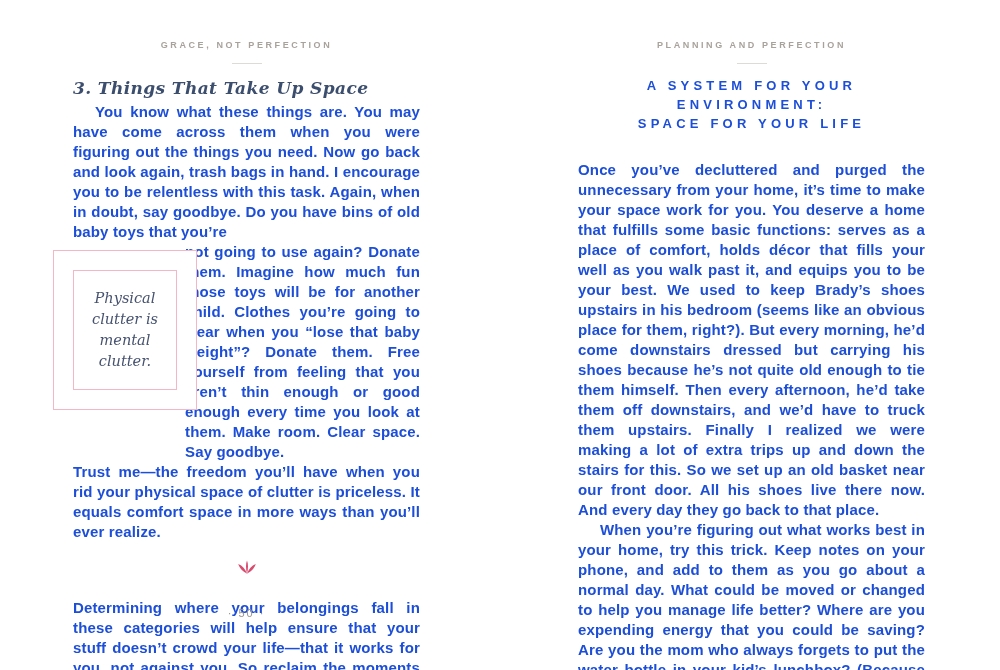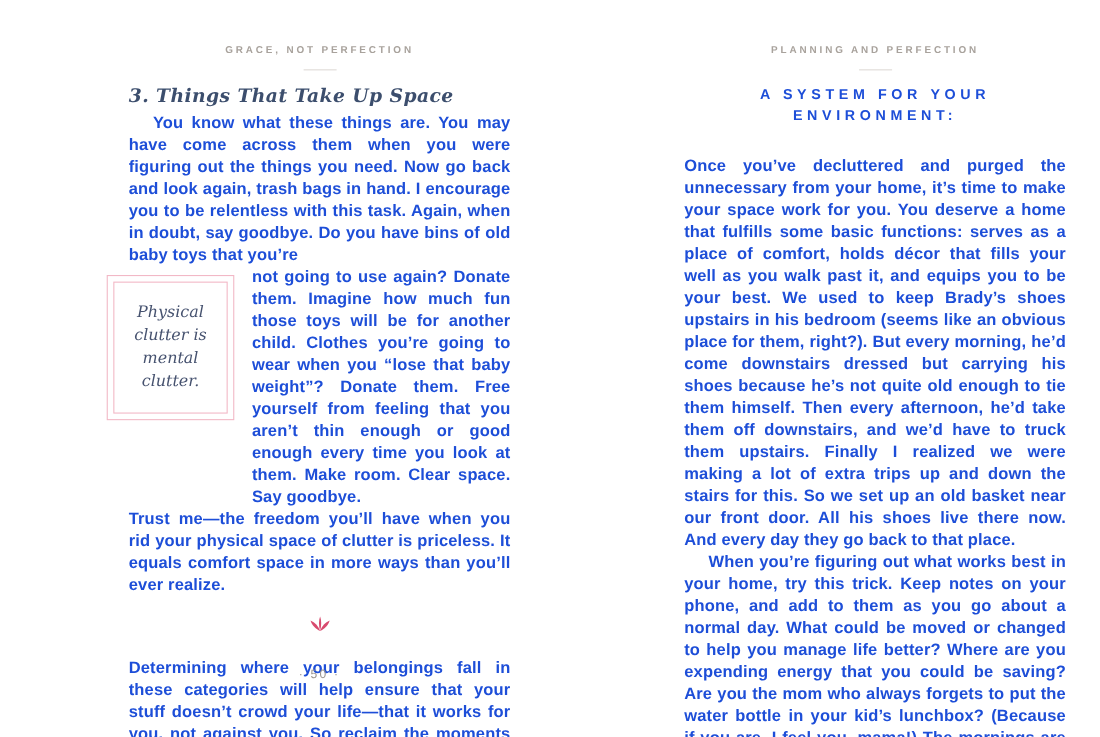--- a/index.html
+++ b/index.html
@@ -4,21 +4,21 @@
 <style>
   html, body { margin: 0; padding: 0; }
   body {
     width: 1000px; height: 670px;
     background: #ffffff;
     font-family: "Liberation Sans", sans-serif;
     position: relative;
     overflow: hidden;
   }
   .spread { position: absolute; inset: 0; background: #ffffff; }
-  .page { position: absolute; top: 0; width: 347px; height: 670px; margin-left: 44px; }
+  .page { position: absolute; top: 0; width: 347px; height: 670px; }
   .page-left  { left: 73px; }
   .page-right { left: 578px; }
 
   .running-head {
     margin-top: 40px;
     text-align: center;
     font-size: 9px;
     font-weight: 700;
     letter-spacing: 2.6px;
     color: #a8a29c;
@@ -63,21 +63,21 @@
   .mt-first { margin-top: 3px; }
 
   .wrap-section { position: relative; }
   .wrap-text { margin-left: 112px; }
 
   .quote-box {
     position: absolute;
     left: -20px; top: 8px;
     width: 104px;
     border: 1px solid #f2b8c6;
-    padding: 5px;
+    padding: 19px;
     background: #ffffff;
     box-sizing: content-box;
   }
   .quote-box-inner {
     border: 1px solid #f2b8c6;
     padding: 17px 4px;
     text-align: center;
     font-family: "DejaVu Serif", serif;
     font-style: italic;
     font-size: 14.5px;
@@ -140,20 +140,21 @@
 
     <div class="page-number">· 50 ·</div>
   </div>
 
   <div class="page page-right">
     <div class="running-head">PLANNING AND PERFECTION</div>
     <div class="head-rule"></div>
 
     <div class="chapter-title">
       <div>A SYSTEM FOR YOUR ENVIRONMENT:</div>
+      <div>SPACE FOR YOUR LIFE</div>
     </div>
 
     <p class="body-text para1-right">Once you’ve decluttered and purged the unnecessary from your home, it’s time to make your space work for you. You deserve a home that fulfills some basic functions: serves as a place of comfort, holds décor that fills your well as you walk past it, and equips you to be your best. We used to keep Brady’s shoes upstairs in his bedroom (seems like an obvious place for them, right?). But every morning, he’d come downstairs dressed but carrying his shoes because he’s not quite old enough to tie them himself. Then every afternoon, he’d take them off downstairs, and we’d have to truck them upstairs. Finally I realized we were making a lot of extra trips up and down the stairs for this. So we set up an old basket near our front door. All his shoes live there now. And every day they go back to that place.</p>
     <p class="body-text indent">When you’re figuring out what works best in your home, try this trick. Keep notes on your phone, and add to them as you go about a normal day. What could be moved or changed to help you manage life better? Where are you expending energy that you could be saving? Are you the mom who always forgets to put the water bottle in your kid’s lunchbox? (Because if you are, I feel you, mama!) The mornings are crazy and hectic—no wonder you don’t have brain space for that water bottle. Don’t be ashamed to put a sticky</p>
 
   </div>
 
 </div>
 
 </body></html>

